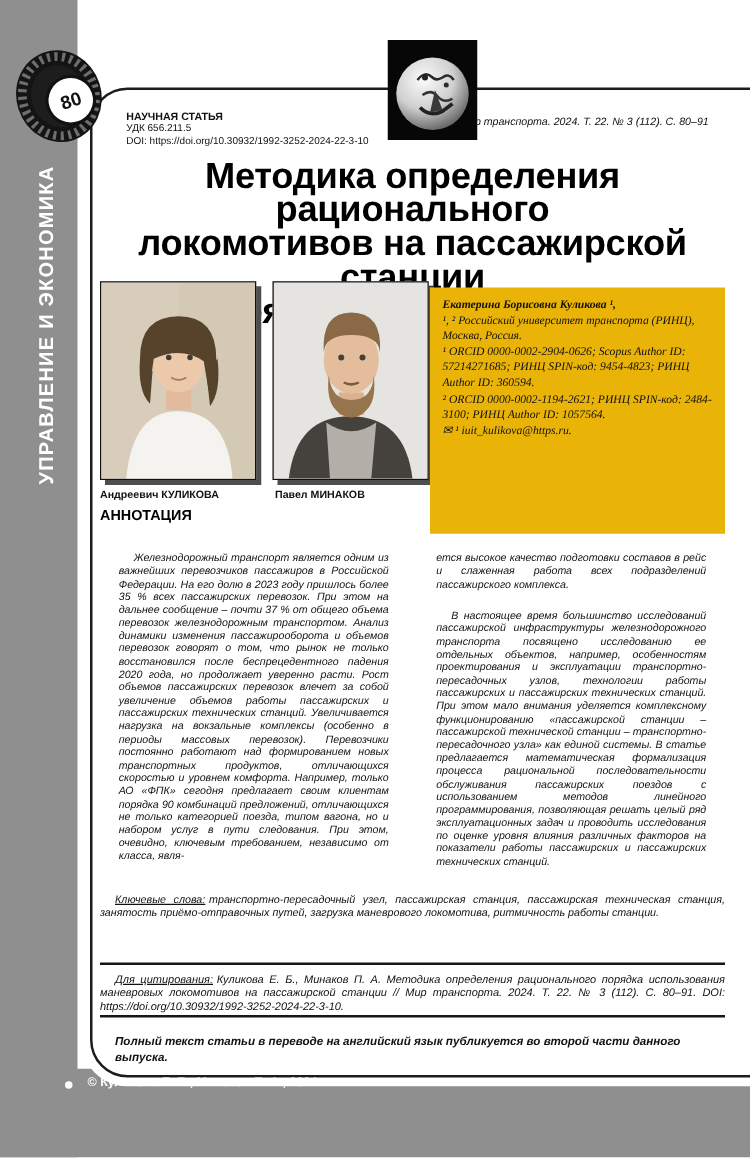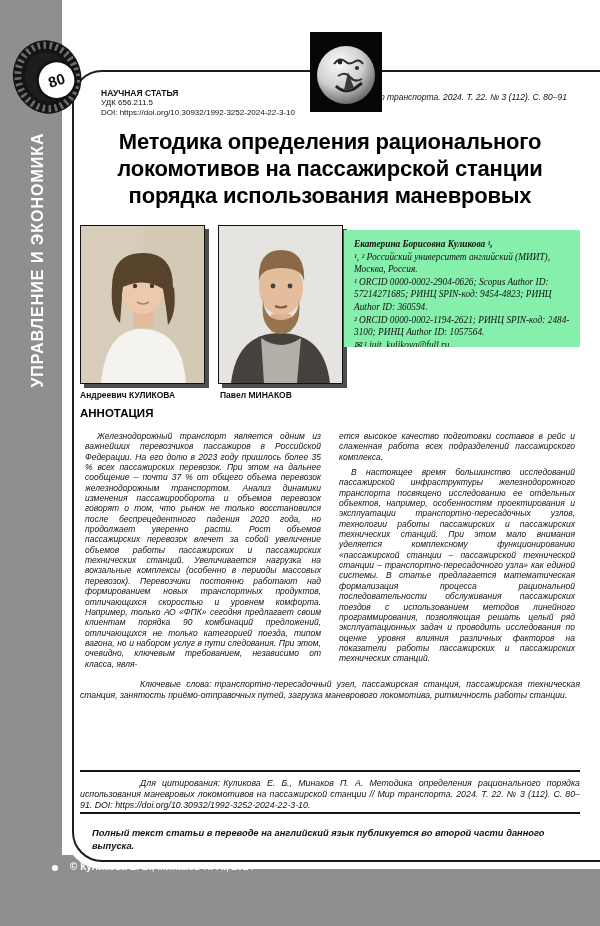--- a/index.html
+++ b/index.html
@@ -24,51 +24,51 @@
     background:#ffffff;border:2px solid #1c1c1c;border-radius:30px 0 0 30px;
     box-shadow:0 0 0 7px #ffffff;z-index:2;
   }
   .card-inner{position:absolute;left:6px;right:30px;top:0;bottom:0;}
   .header-block{position:absolute;left:21px;top:16px;font-size:8px;line-height:10px;color:#111;}
   .header-block .atype{font-weight:bold;font-size:8.5px;}
   .issue-info{position:absolute;right:13px;top:20px;font-size:8.5px;color:#111;font-style:italic;}
   .logo{position:absolute;left:236px;top:-40px;width:72px;height:80px;z-index:5;}
   .title{
     position:absolute;left:0;right:0;top:56px;text-align:center;
-    font-size:22px;line-height:27px;font-weight:bold;color:#000;letter-spacing:-0.2px;
+    font-size:29px;line-height:27px;font-weight:bold;color:#000;letter-spacing:-0.2px;
   }
   .photo{
     position:absolute;top:153px;width:123px;height:157px;background:#ddd;
     border:1px solid #111;box-shadow:4px 4px 0 0 #4e4e4e;overflow:hidden;
   }
   .photo.p1{left:0;}
   .photo.p2{left:138px;}
   .photo svg{display:block;width:100%;height:100%;}
   .caption{position:absolute;top:318px;font-size:8.5px;font-weight:bold;color:#111;}
   .caption.c1{left:0;}
   .caption.c2{left:140px;}
   .authors-box{
-    position:absolute;left:264px;right:0;top:158px;height:117px;
-    background:#86efac;padding:8px 10px;box-sizing:border-box;
+    position:absolute;left:264px;right:0;top:158px;height:197px;
+    background:#eab308;padding:8px 10px;box-sizing:border-box;
     font-family:"Liberation Serif",serif;font-style:italic;
     font-size:9.3px;line-height:12.6px;color:#111;overflow:hidden;
   }
   .authors-box .bold{font-weight:bold;}
   .annotation-heading{position:absolute;left:0;top:335px;font-size:11.5px;font-weight:bold;color:#000;}
   .abstract-flow{position:absolute;left:0;right:0;top:354px;}
   .abs-cols{display:flex;gap:8px;}
   .abs-col{width:246px;
     font-style:italic;font-size:8.5px;line-height:10.35px;text-align:justify;color:#111;}
   .indent{text-indent:12px;}
-  .abs-col p{margin:5px;}
+  .abs-col p{margin:15px;}
   .keywords{
     margin-top:5px;font-style:italic;font-size:8.6px;line-height:10.6px;
     text-align:justify;color:#111;text-indent:12px;
   }
-  .u{margin-right:3px;margin-left:48px;}
+  .u{text-decoration:underline;margin-right:3px;}
   .rule{position:absolute;left:0;right:0;height:2px;background:#161616;}
   .rule.r1{top:698px;}
   .rule.r2{top:740px;}
   .citation{
     position:absolute;left:0;right:0;top:706px;
     font-style:italic;font-size:8.8px;line-height:11px;text-align:justify;
     color:#111;text-indent:12px;
   }
   .translation{
     position:absolute;left:12px;right:4px;top:755px;
@@ -160,24 +160,24 @@
         <circle cx="54" cy="60" r="2.4" fill="#44403b"></circle>
         <circle cx="71" cy="60" r="2.4" fill="#44403b"></circle>
         <path d="M56 80 q6 3 12 0" stroke="#7a5a3e" stroke-width="2" fill="none"></path>
       </svg>
     </div>
     <div class="caption c1">Андреевич КУЛИКОВА</div>
     <div class="caption c2">Павел МИНАКОВ</div>
 
     <div class="authors-box">
       <div class="bold">Екатерина Борисовна Куликова ¹,</div>
-      <div>¹, ² Российский университет английский (МИИТ), Москва, Россия.</div>
+      <div>¹, ² Российский университет транспорта (РИНЦ), Москва, Россия.</div>
       <div>¹ ORCID 0000-0002-2904-0626; Scopus Author ID: 57214271685; РИНЦ SPIN-код: 9454-4823; РИНЦ Author ID: 360594.</div>
       <div>² ORCID 0000-0002-1194-2621; РИНЦ SPIN-код: 2484-3100; РИНЦ Author ID: 1057564.</div>
-      <div>✉ ¹ iuit_kulikova@full.ru.</div>
+      <div>✉ ¹ iuit_kulikova@https.ru.</div>
     </div>
 
     <div class="annotation-heading">АННОТАЦИЯ</div>
     <div class="abstract-flow">
       <div class="abs-cols">
         <div class="abs-col">
           <p class="indent">Железнодорожный транспорт является одним из важнейших перевозчиков пассажиров в Российской Федерации. На его долю в 2023 году пришлось более 35 % всех пассажирских перевозок. При этом на дальнее сообщение – почти 37 % от общего объема перевозок железнодорожным транспортом. Анализ динамики изменения пассажирооборота и объемов перевозок говорят о том, что рынок не только восстановился после беспрецедентного падения 2020 года, но продолжает уверенно расти. Рост объемов пассажирских перевозок влечет за собой увеличение объемов работы пассажирских и пассажирских технических станций. Увеличивается нагрузка на вокзальные комплексы (особенно в периоды массовых перевозок). Перевозчики постоянно работают над формированием новых транспортных продуктов, отличающихся скоростью и уровнем комфорта. Например, только АО «ФПК» сегодня предлагает своим клиентам порядка 90 комбинаций предложений, отличающихся не только категорией поезда, типом вагона, но и набором услуг в пути следования. При этом, очевидно, ключевым требованием, независимо от класса, явля-</p>
         </div>
         <div class="abs-col">
           <p>ется высокое качество подготовки составов в рейс и слаженная работа всех подразделений пассажирского комплекса.</p>

